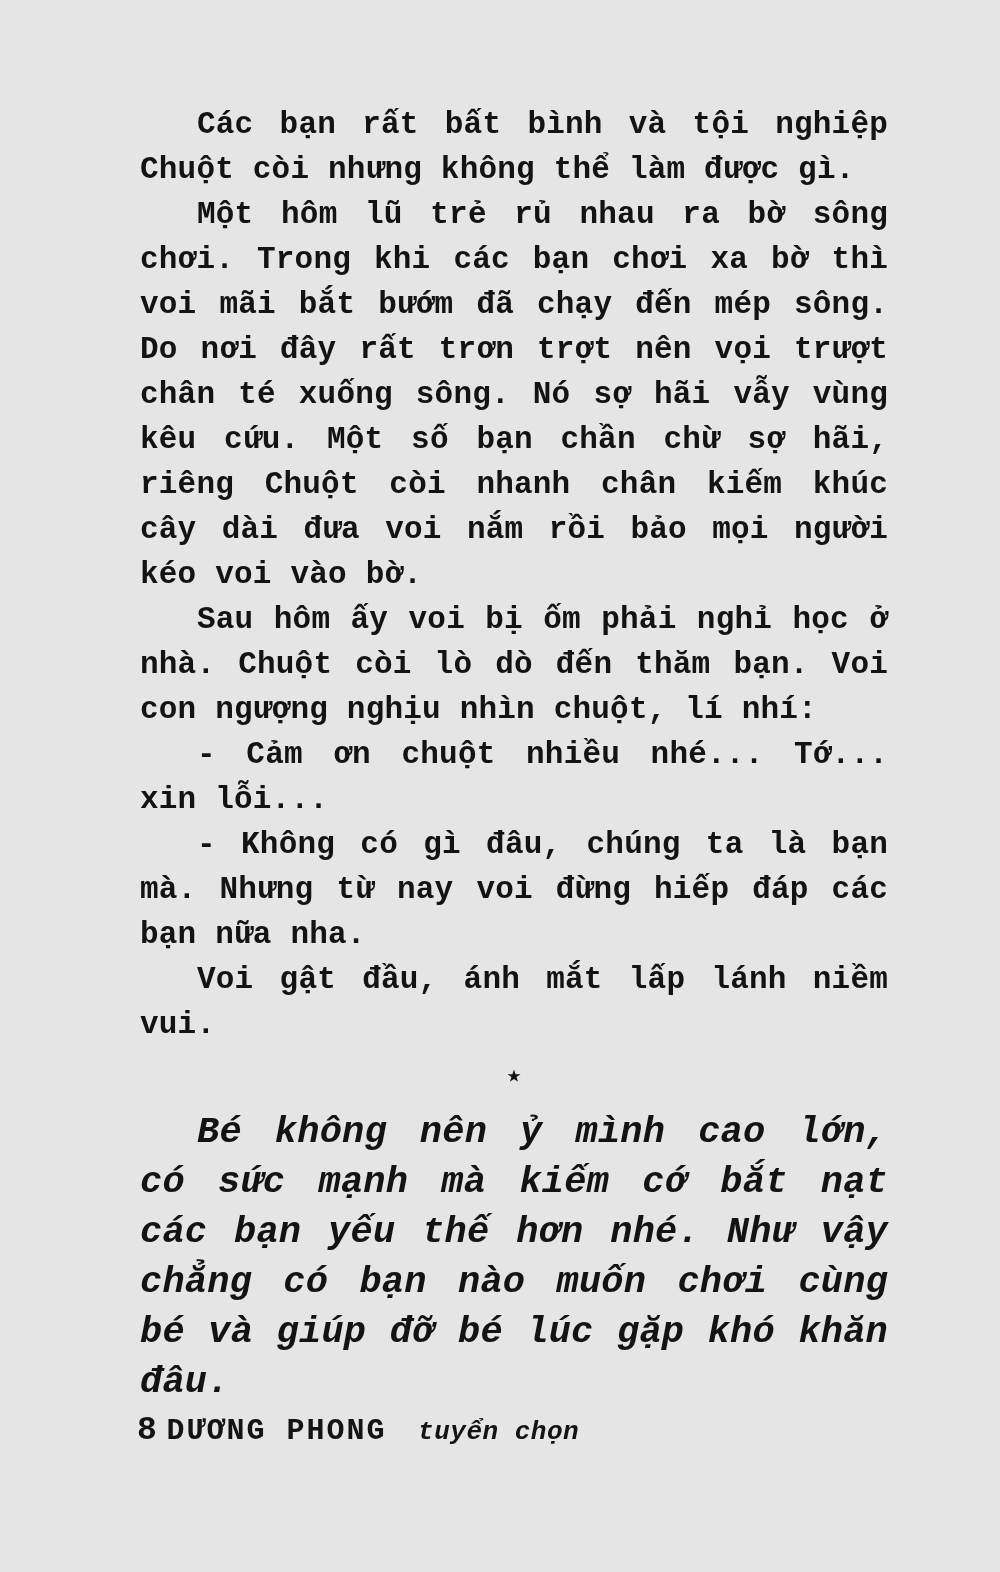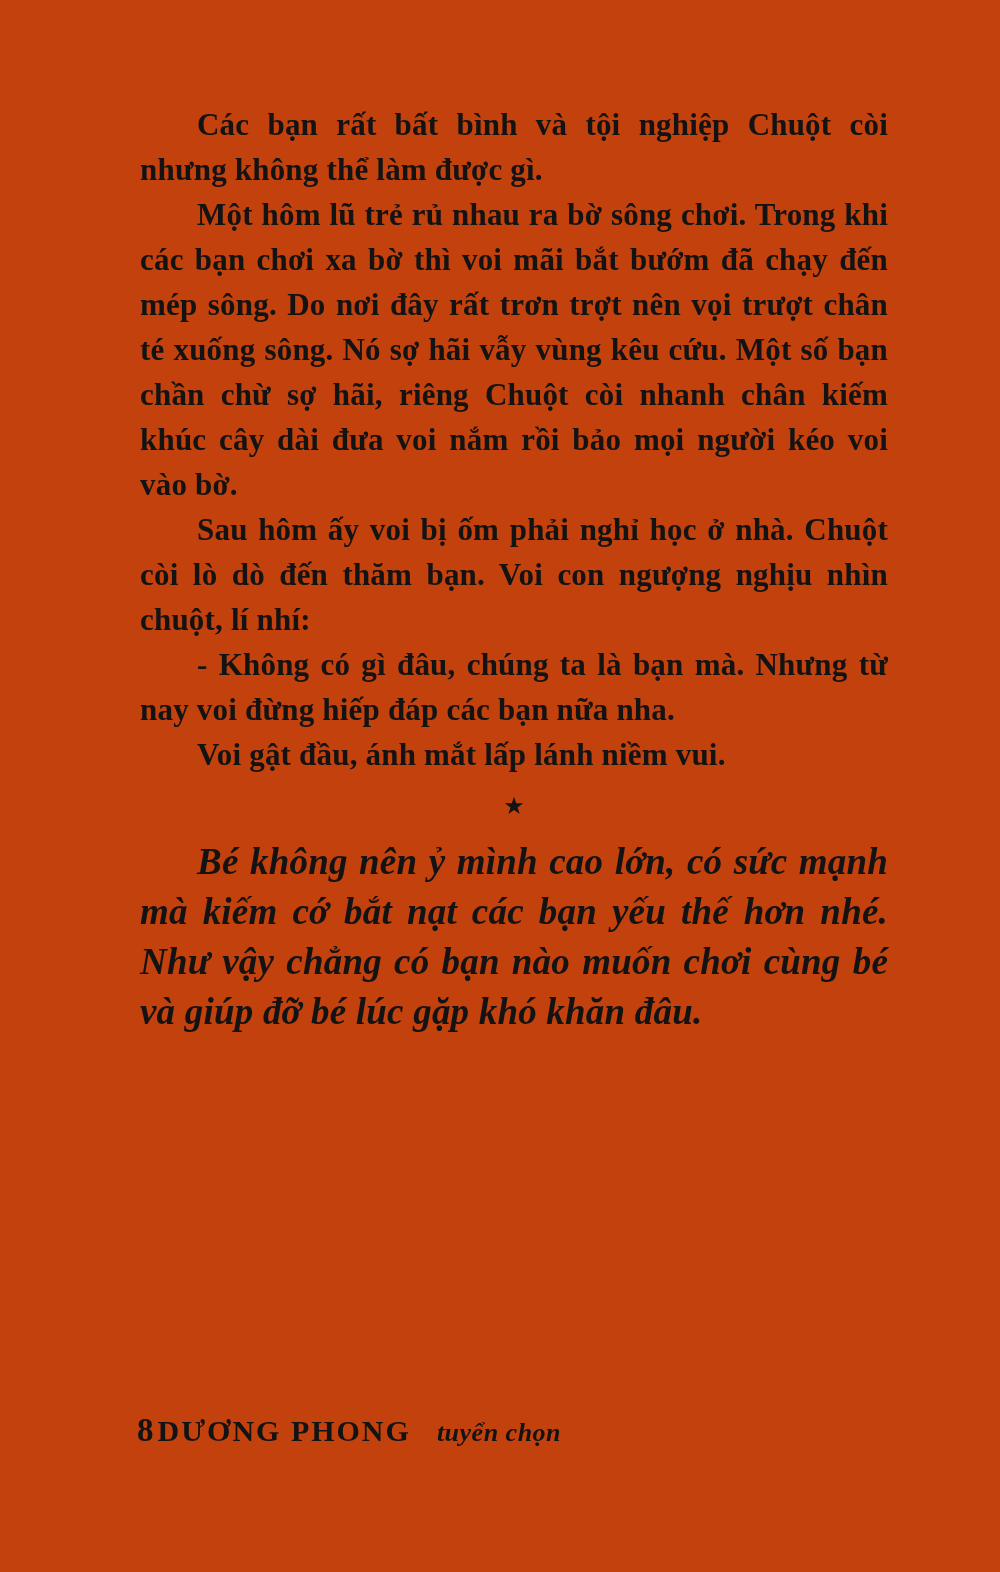--- a/index.html
+++ b/index.html
@@ -4,23 +4,23 @@
 <style>
   html, body {
     margin: 0;
     padding: 0;
     background: #ffffff;
   }
   .page {
     position: relative;
     width: 1000px;
     height: 1572px;
-    background: #c2410c;
+    background: #e5e5e5;
     overflow: hidden;
-    font-family: Liberation Serif, serif;
+    font-family: Liberation Mono, monospace;
     color: #131313;
   }
   .text-block {
     position: absolute;
     left: 140px;
     top: 102px;
     width: 748px;
   }
   p.body {
     margin: 0;
@@ -73,20 +73,21 @@
 </style>
 </head>
 <body>
 
 <div class="page">
 
   <div class="text-block">
     <p class="body">Các bạn rất bất bình và tội nghiệp Chuột còi nhưng không thể làm được gì.</p>
     <p class="body">Một hôm lũ trẻ rủ nhau ra bờ sông chơi. Trong khi các bạn chơi xa bờ thì voi mãi bắt bướm đã chạy đến mép sông. Do nơi đây rất trơn trợt nên vọi trượt chân té xuống sông. Nó sợ hãi vẫy vùng kêu cứu. Một số bạn chần chừ sợ hãi, riêng Chuột còi nhanh chân kiếm khúc cây dài đưa voi nắm rồi bảo mọi người kéo voi vào bờ.</p>
     <p class="body">Sau hôm ấy voi bị ốm phải nghỉ học ở nhà. Chuột còi lò dò đến thăm bạn. Voi con ngượng nghịu nhìn chuột, lí nhí:</p>
+    <p class="body">- Cảm ơn chuột nhiều nhé... Tớ... xin lỗi...</p>
     <p class="body">- Không có gì đâu, chúng ta là bạn mà. Nhưng từ nay voi đừng hiếp đáp các bạn nữa nha.</p>
     <p class="body">Voi gật đầu, ánh mắt lấp lánh niềm vui.</p>
 
     <div class="star-divider">★</div>
 
     <p class="moral">Bé không nên ỷ mình cao lớn, có sức mạnh mà kiếm cớ bắt nạt các bạn yếu thế hơn nhé. Như vậy chẳng có bạn nào muốn chơi cùng bé và giúp đỡ bé lúc gặp khó khăn đâu.</p>
   </div>
 
   <div class="footer">
     <span class="pagenum">8</span>

